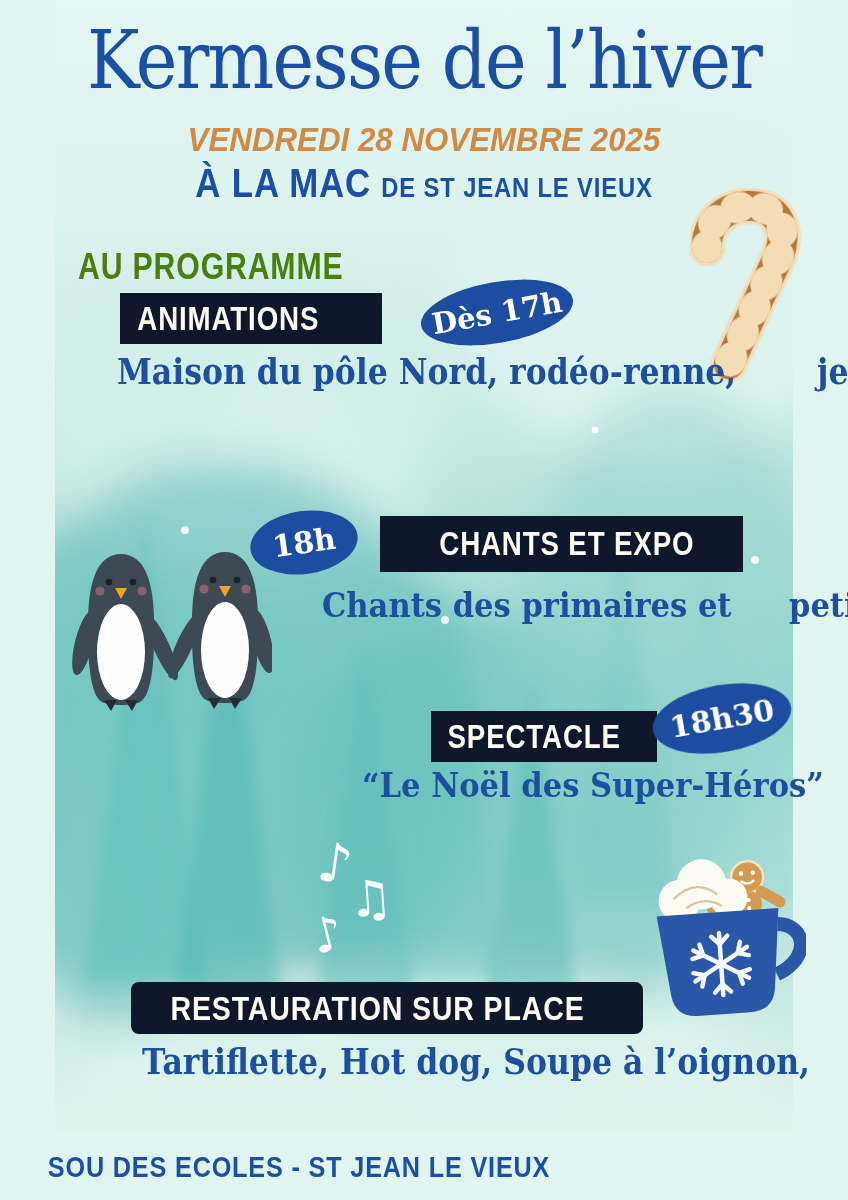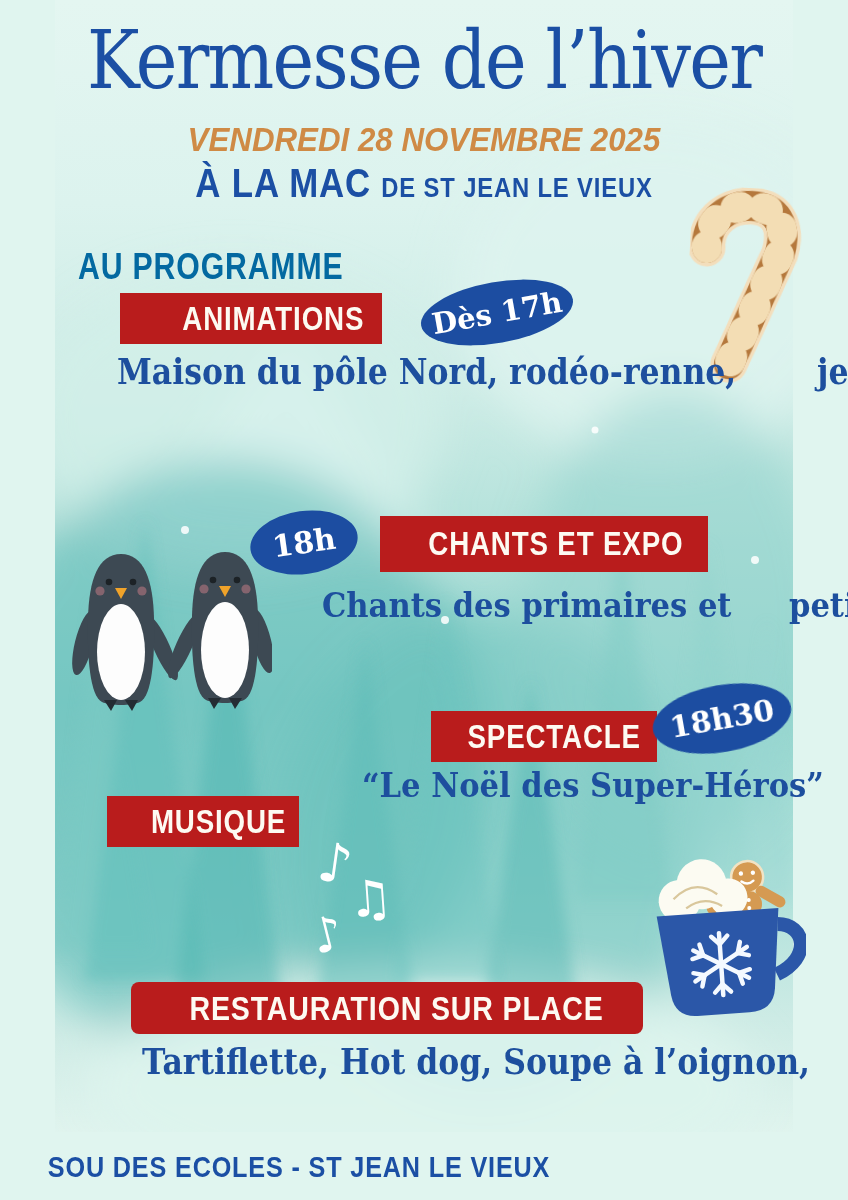--- a/index.html
+++ b/index.html
@@ -35,30 +35,30 @@
     position:absolute;top:160px;left:0;width:848px;
     display:flex;justify-content:center;align-items:baseline;gap:12px;
     color:#1b4fa4;white-space:nowrap;
     transform:scaleX(.85);transform-origin:center;
   }
   .venue-main{font-weight:bold;font-size:41px;letter-spacing:1px;}
   .venue-sub{font-weight:bold;font-size:28px;letter-spacing:1px;}
 
   .program-heading{
     position:absolute;left:78px;top:246px;
-    font-size:36px;color:#0369a1;white-space:nowrap;
+    font-size:36px;color:#4d7c0f;white-space:nowrap;
   }
 
   .label-box{
-    position:absolute;background:#b91c1c;color:#fdfaf2;
-    display:flex;align-items:center;justify-content:flex-end;
+    position:absolute;background:#0f172a;color:#fdfaf2;
+    display:flex;align-items:center;justify-content:flex-start;
     font-size:33px;white-space:nowrap;
   }
   .box-animations{left:120px;top:293px;width:262px;height:51px;}
-  .box-chants{left:380px;top:516px;width:328px;height:56px;}
+  .box-chants{left:380px;top:516px;width:328px;height:56px;padding-left:35px;}
   .box-spectacle{left:386px;top:711px;width:226px;height:51px;margin-left:45px;}
   .box-musique{left:107px;top:796px;width:192px;height:51px;}
   .box-resto{left:131px;top:982px;width:512px;height:52px;font-size:34px;border-radius:8px;}
 
   .badge{
     position:absolute;background:#1c4da1;color:#ffffff;border-radius:50%;
     display:flex;align-items:center;justify-content:center;
     font-family:"DejaVu Serif",serif;font-weight:bold;white-space:nowrap;
   }
   .badge-17h{left:420px;top:282px;width:154px;height:61px;font-size:29px;transform:rotate(-10deg);}
@@ -214,23 +214,20 @@
     <span class="sx84">SPECTACLE</span>
   </div>
   <div class="badge badge-18h30">
     <span>18h30</span>
   </div>
   <div class="bodytext para-spectacle">
     <div class="sx90l">“Le Noël des Super-Héros”</div>
     
   </div>
 
-  <div class="label-box box-musique cond">
-    <span class="sx84">MUSIQUE</span>
-  </div>
 
   <div class="music-notes">
     <span class="note-1">♪</span>
     <span class="note-2">♫</span>
     <span class="note-3">♪</span>
   </div>
 
   <div class="mug">
     <svg width="166" height="182" viewBox="0 0 166 182">
       <g transform="rotate(-4 83 120)">

